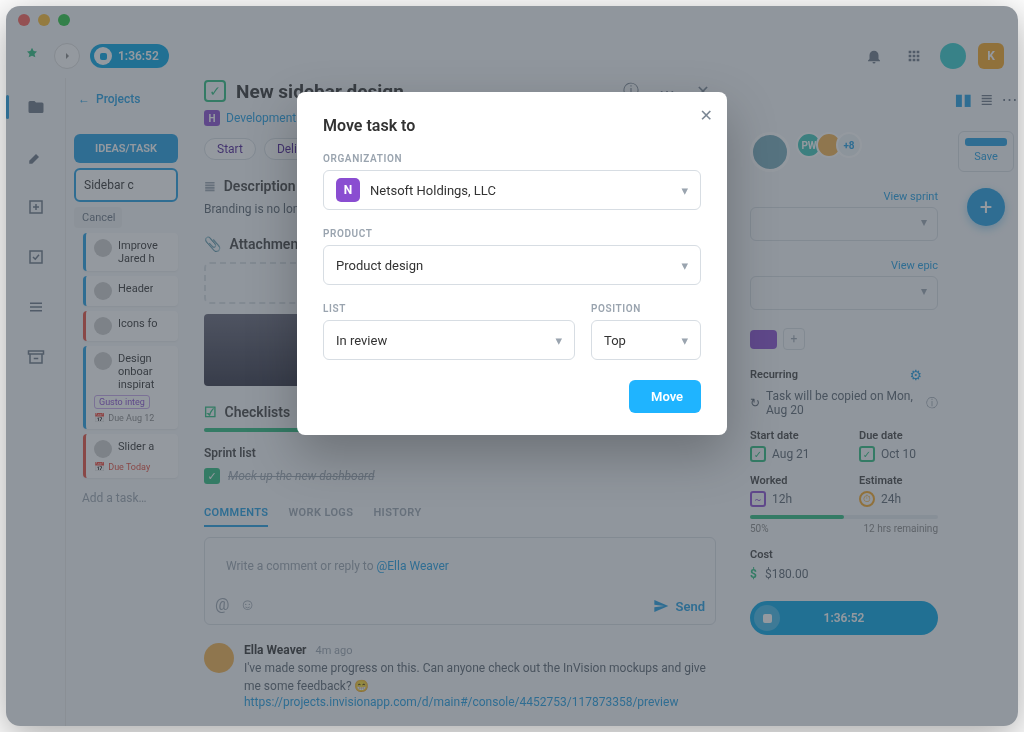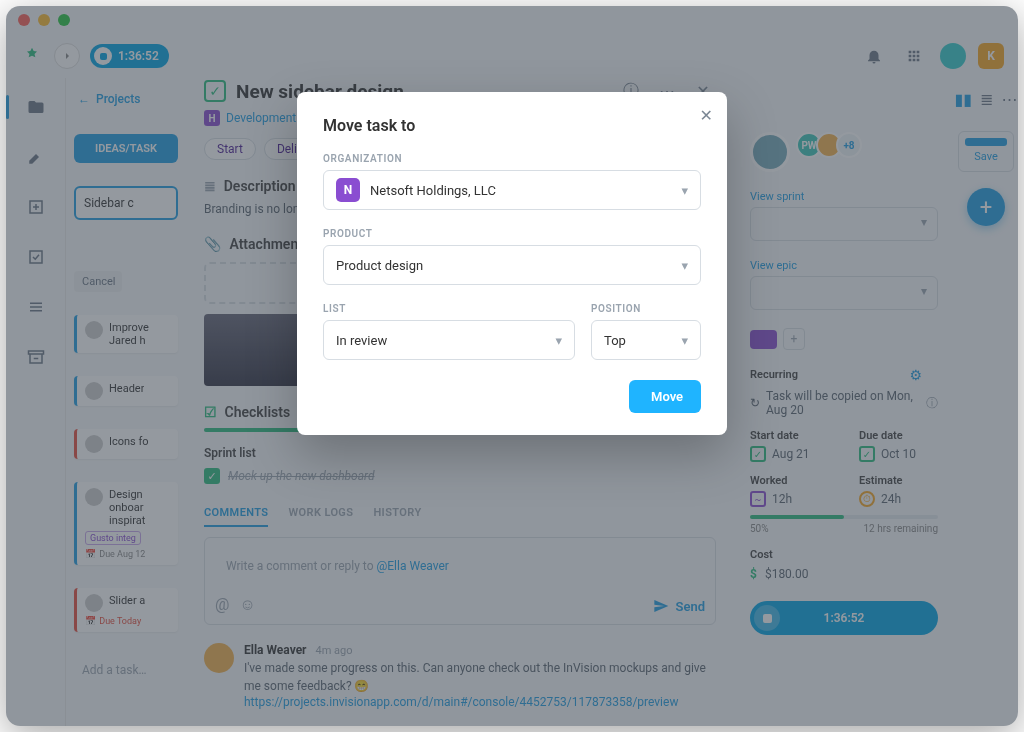--- a/index.html
+++ b/index.html
@@ -22,25 +22,25 @@
 .avatar-sm { width:26px; height:26px; border-radius:50%; background:#3cc; }
 .avatar-sq { width:26px; height:26px; border-radius:6px; background:#f6a623; color:#fff; display:flex; align-items:center; justify-content:center; font-size:12px; font-weight:700; }
 
 .content { position:absolute; top:72px; left:0; right:0; bottom:0; display:flex; }
 .nav-rail { width:60px; border-right:1px solid #e8e8e8; display:flex; flex-direction:column; align-items:center; padding-top:14px; gap:20px; color:#6b7785; }
 .nav-rail .nav-item { width:30px; height:30px; display:flex; align-items:center; justify-content:center; border-radius:6px; position:relative; }
 .nav-rail .nav-item.active::before { content:""; position:absolute; left:-15px; top:3px; bottom:3px; width:3px; background:#1f9ee3; border-radius:2px; }
 
 .projects-col { width:120px; padding: 8px 8px 0 8px; font-size:12px; color:#1f9ee3; }
 .back-link { display:flex; align-items:center; gap:6px; font-weight:500; padding: 6px 4px; }
-.card-stack { margin-top:22px; display:flex; flex-direction:column; gap:23px; }
+.card-stack { margin-top:22px; display:flex; flex-direction:column; gap:5px; }
 .ideas-btn { background:#1f9ee3; color:#fff; border-radius:6px; padding:8px; font-size:11px; text-align:center; font-weight:600; }
 .input-card { border:2px solid #1f9ee3; background:#fff; border-radius:6px; padding:8px 8px; font-size:12px; color:#333; }
-.cancel-pill { background:#eef0f2; border-radius:4px; padding:4px 8px; font-size:11px; color:#6b7785; width:48px; text-align:center;margin-top:28px; }
-.task-card { background:#fff; border-left:3px solid #1f9ee3; border-radius:4px; padding:6px 8px; font-size:11px; color:#333; box-shadow:0 1px 2px rgba(0,0,0,0.06); display:flex; gap:6px; align-items:flex-start; overflow:hidden; white-space:nowrap; }
+.cancel-pill { background:#eef0f2; border-radius:4px; padding:4px 8px; font-size:11px; color:#6b7785; width:48px; text-align:center; }
+.task-card { background:#fff; border-left:3px solid #1f9ee3; border-radius:4px; padding:6px 8px; font-size:11px; color:#333; box-shadow:0 1px 2px rgba(0,0,0,0.06); display:flex; gap:6px; align-items:flex-start; overflow:hidden; white-space:nowrap;margin-left:9px; }
 .task-card.red { border-left-color:#e74c3c; }
 .task-card .av { width:18px; height:18px; border-radius:50%; background:#ccc; flex:0 0 auto; }
 .task-card .lbl { overflow:hidden; text-overflow:ellipsis; }
 .tag-pill { display:inline-block; border:1px solid #c7a7ea; color:#8a4dd1; border-radius:3px; font-size:9px; padding:1px 4px; }
 .due-label { font-size:9px; color:#888; display:flex; align-items:center; gap:3px; margin-top:4px; }
 .due-label.red { color:#e74c3c; }
 .add-task { color:#9aa4af; font-size:12px; padding:8px; }
 
 .main-col { flex:1; padding: 0 18px; overflow:hidden; }
 .task-header { display:flex; align-items:center; gap:10px; }
@@ -82,21 +82,21 @@
 .comment .cav { width:30px; height:30px; border-radius:50%; background:#f3b14d; flex:0 0 auto; }
 .comment .name { font-weight:700; color:#333; }
 .comment .time { color:#9aa4af; font-size:11px; margin-left:6px; }
 .comment .body { color:#5a6570; margin-top:2px; line-height:1.5; }
 .comment .link { color:#1f9ee3; }
 
 .right-col { width:220px; padding: 0 16px; font-size:12px; color:#5a6570; }
 .avatar-row { display:flex; gap:-4px; margin-top:54px; }
 .avatar-row .big { width:40px; height:40px; border-radius:50%; background:#7ab; border:3px solid #fff; margin-right:12px; }
 .avatar-row .small { width:26px; height:26px; border-radius:50%; border:2px solid #fff; margin-left:-6px; display:flex; align-items:center; justify-content:center; font-size:10px; font-weight:700; }
-.right-link { color:#1f9ee3; font-size:11px; margin-top:18px; }
+.right-link { color:#1f9ee3; font-size:11px; text-align:right; margin-top:18px; }
 .select-box { border:1px solid #d7dde3; border-radius:6px; height:34px; margin-top:4px; position:relative; }
 .select-box::after { content:"▾"; position:absolute; right:10px; top:7px; color:#9aa4af; }
 .labels-row { display:flex; gap:6px; margin-top:18px; align-items:center; }
 .label-pill { background:#8a4dd1; color:#fff; border-radius:4px; padding:3px 8px; font-size:11px; }
 .add-sq { width:22px; height:22px; border:1px solid #d7dde3; border-radius:4px; display:flex; align-items:center; justify-content:center; color:#9aa4af; }
 .recurring-row { display:flex; align-items:center; gap:6px; margin-top:8px; }
 .field-grid { display:flex; gap:30px; margin-top:12px; }
 .field { flex:1; }
 .field-label { font-size:11px; font-weight:600; color:#444; }
 .field-value { display:flex; align-items:center; gap:6px; margin-top:4px; }

